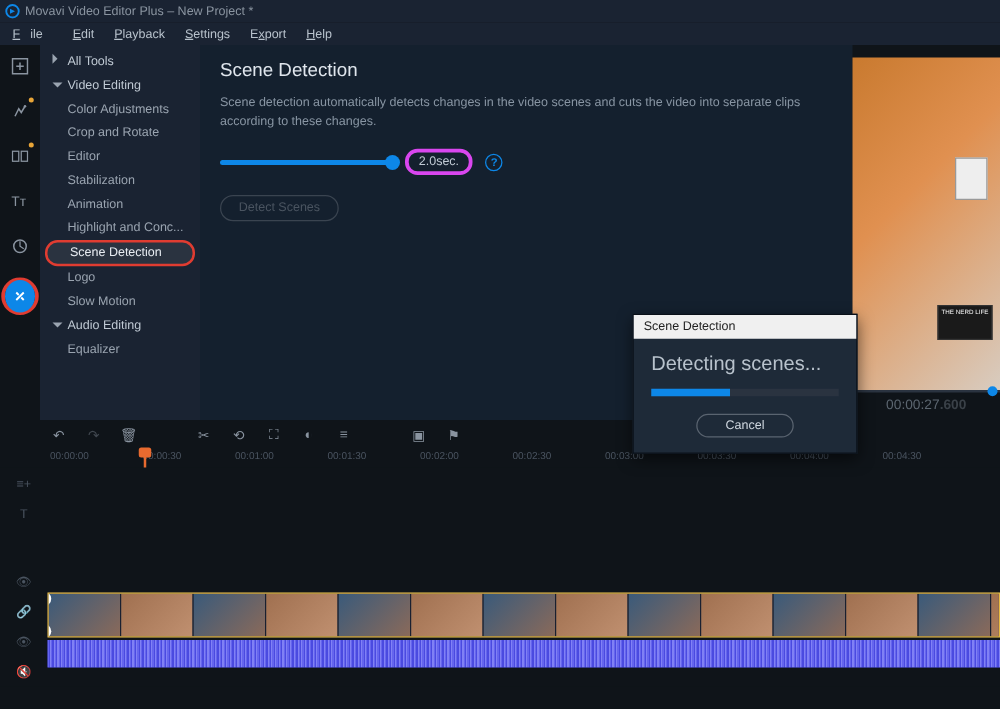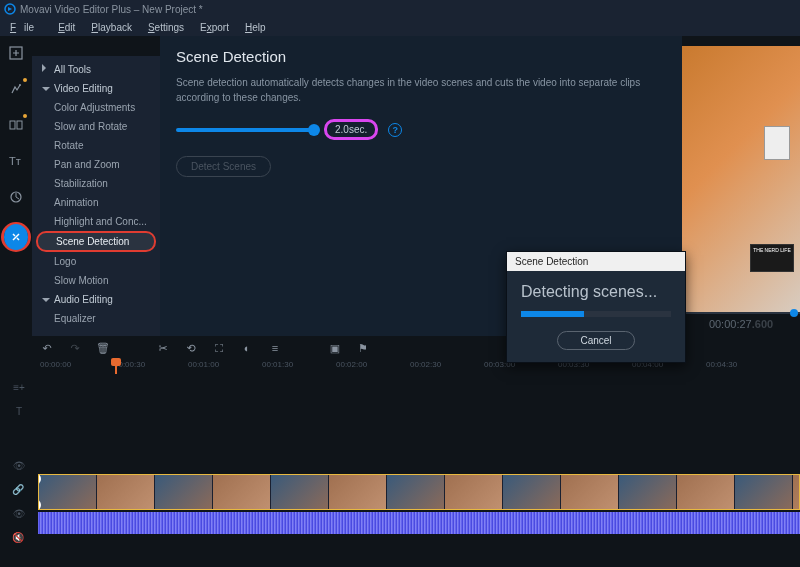--- a/index.html
+++ b/index.html
@@ -8,21 +8,21 @@
   .titlebar .logo { width: 12px; height: 12px; margin-right: 4px; display: inline-flex; align-items: center; justify-content: center;}
   .menubar { height: 18px; background: #1a2332; display: flex; align-items: center; padding: 0 2px; font-size: 10px; color: #b8c2cc; }
   .menubar span { padding: 2px 8px; cursor: default; }
   .menubar span u { text-decoration: underline; }
   .main { display: flex; height: 300px; }
   .leftstrip { width: 32px; background: #0f1419; display: flex; flex-direction: column; align-items: center; padding-top: 6px; gap: 14px; }
   .leftstrip .icon { width: 22px; height: 22px; display: flex; align-items: center; justify-content: center; color: #5a6470; position:relative;}
   .leftstrip .icon.dot::after{content:"";position:absolute;top:0;right:0;width:4px;height:4px;background:#e8a537;border-radius:50%;}
   .leftstrip .icon.active { background: #0d87e8; border-radius: 50%; width: 26px; height: 26px; color: #fff; }
   .leftstrip .ring { border: 3px solid #e03c31; border-radius: 50%; width: 30px; height: 30px; display:flex;align-items:center;justify-content:center; }
-  .side { width: 128px; background: #1a2332; padding: 4px 0; margin-top: 20px; }
+  .side { width: 128px; background: #1a2332; padding: 4px 0; }
   .side .item { padding: 4px 10px; font-size: 10px; color: #9aa4b0; cursor: default; position: relative; }
   .side .hdr { color: #c0cad4; }
   .side .hdr::before { content: ""; display:inline-block; width:0;height:0;border-left:4px solid transparent;border-right:4px solid transparent;border-top:4px solid #9aa4b0;margin-right:4px;transform:translateY(-1px);}
   .side .hdr.right::before{border-top:none;border-bottom:none;border-left:4px solid #9aa4b0;border-top:4px solid transparent;border-bottom:4px solid transparent;}
   .side .sub { padding-left: 22px; font-size: 10px;}
   .side .sel { background: #2a3340; color: #e8edf2; border: 2px solid #e03c31; border-radius: 10px; margin: 0 4px; padding: 3px 6px 3px 18px;}
   .content { flex: 1; background: #14202e; padding: 12px 16px; position: relative; }
   .content h2 { font-size: 15px; font-weight: 400; color: #e0e6ed; margin-bottom: 10px; }
   .content p.desc { font-size: 10px; color: #8895a3; line-height: 1.5; margin-bottom: 14px; }
   .dur-row { display: flex; align-items: center; gap: 10px; font-size: 10px; color: #9aa4b0; }
@@ -126,23 +126,22 @@
             <path d="M4 10l6-6M4 4l2 2M8 8l2 2" stroke="#fff" stroke-width="1.5" fill="none"></path>
           </svg>
         </div>
     </div>
   </div>
 
   <div class="side">
     <div class="item hdr right">All Tools</div>
     <div class="item hdr">Video Editing</div>
     <div class="item sub">Color Adjustments</div>
-    <div class="item sub">Slow and Rotate</div>
-    <div class="item sub">Rotate</div>
-    <div class="item sub">Pan and Zoom</div>
+    <div class="item sub">Crop and Rotate</div>
+    <div class="item sub">Editor</div>
     <div class="item sub">Stabilization</div>
     <div class="item sub">Animation</div>
     <div class="item sub">Highlight and Conc...</div>
     <div class="item sel">Scene Detection</div>
     <div class="item sub">Logo</div>
     <div class="item sub">Slow Motion</div>
     <div class="item hdr">Audio Editing</div>
     <div class="item sub">Equalizer</div>
   </div>
 

